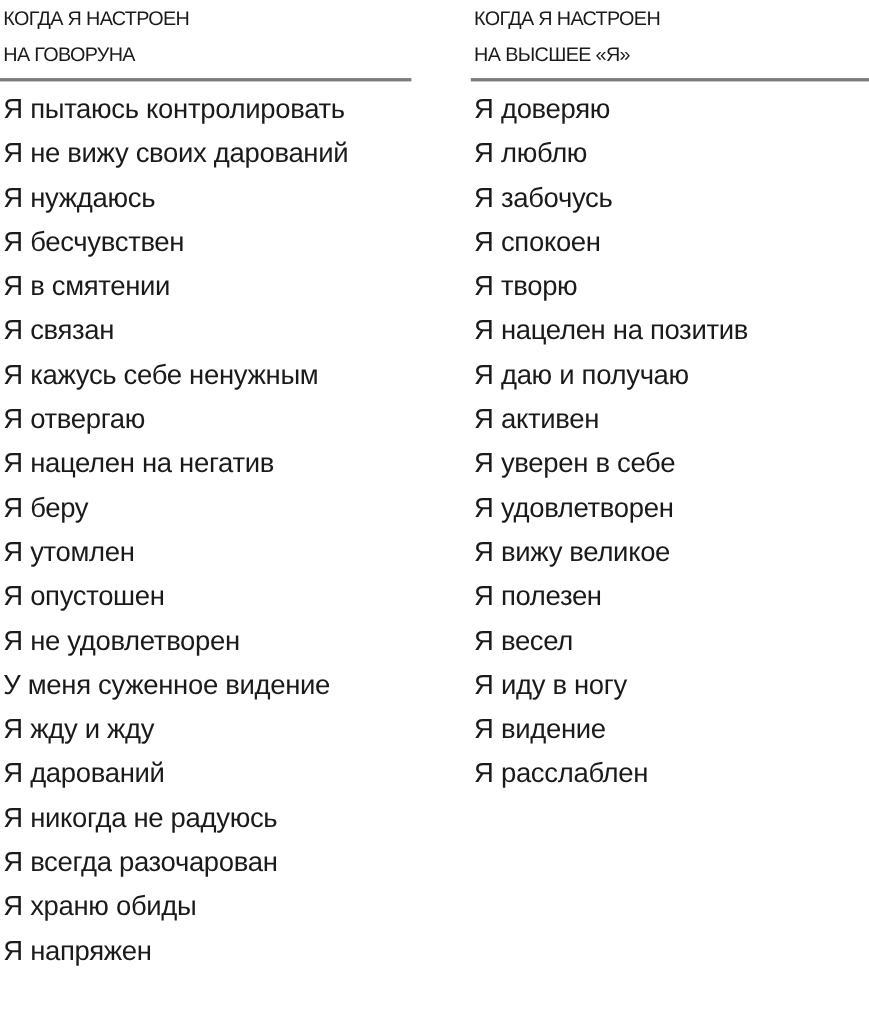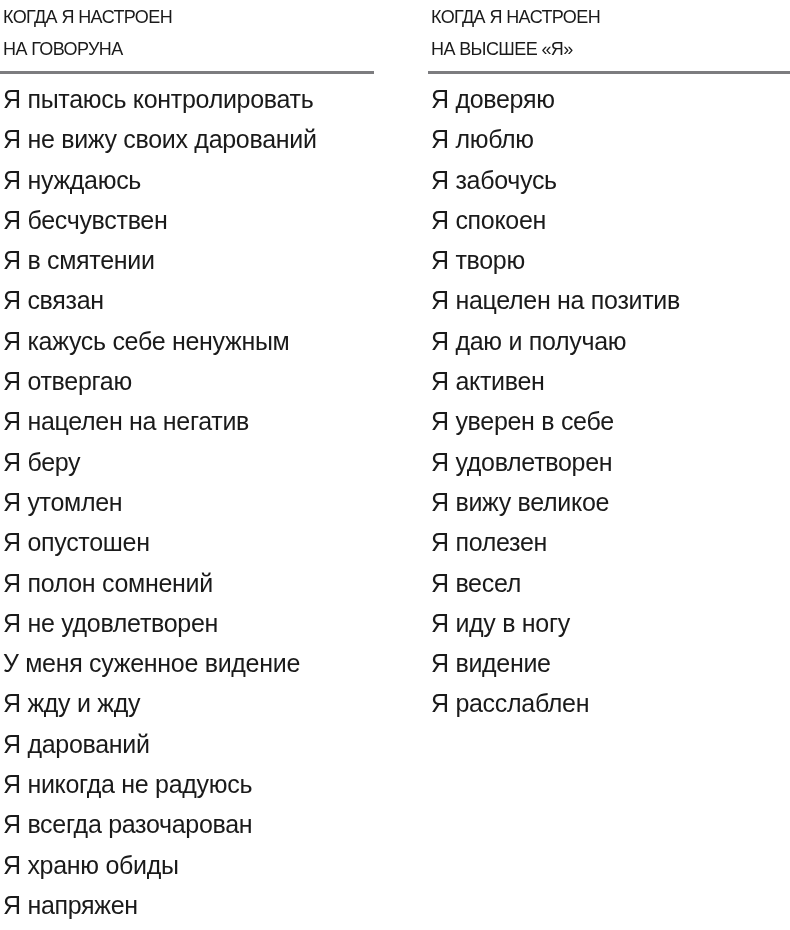--- a/index.html
+++ b/index.html
@@ -67,21 +67,20 @@
         <li>Я нуждаюсь</li>
         <li>Я бесчувствен</li>
         <li>Я в смятении</li>
         <li>Я связан</li>
         <li>Я кажусь себе ненужным</li>
         <li>Я отвергаю</li>
         <li>Я нацелен на негатив</li>
         <li>Я беру</li>
         <li>Я утомлен</li>
         <li>Я опустошен</li>
-        <li>Я полон сомнений</li>
         <li>Я не удовлетворен</li>
         <li>У меня суженное видение</li>
         <li>Я жду и жду</li>
         <li>Я дарований</li>
         <li>Я никогда не радуюсь</li>
         <li>Я всегда разочарован</li>
         <li>Я храню обиды</li>
         <li>Я напряжен</li>
       </ul>
   </section>

